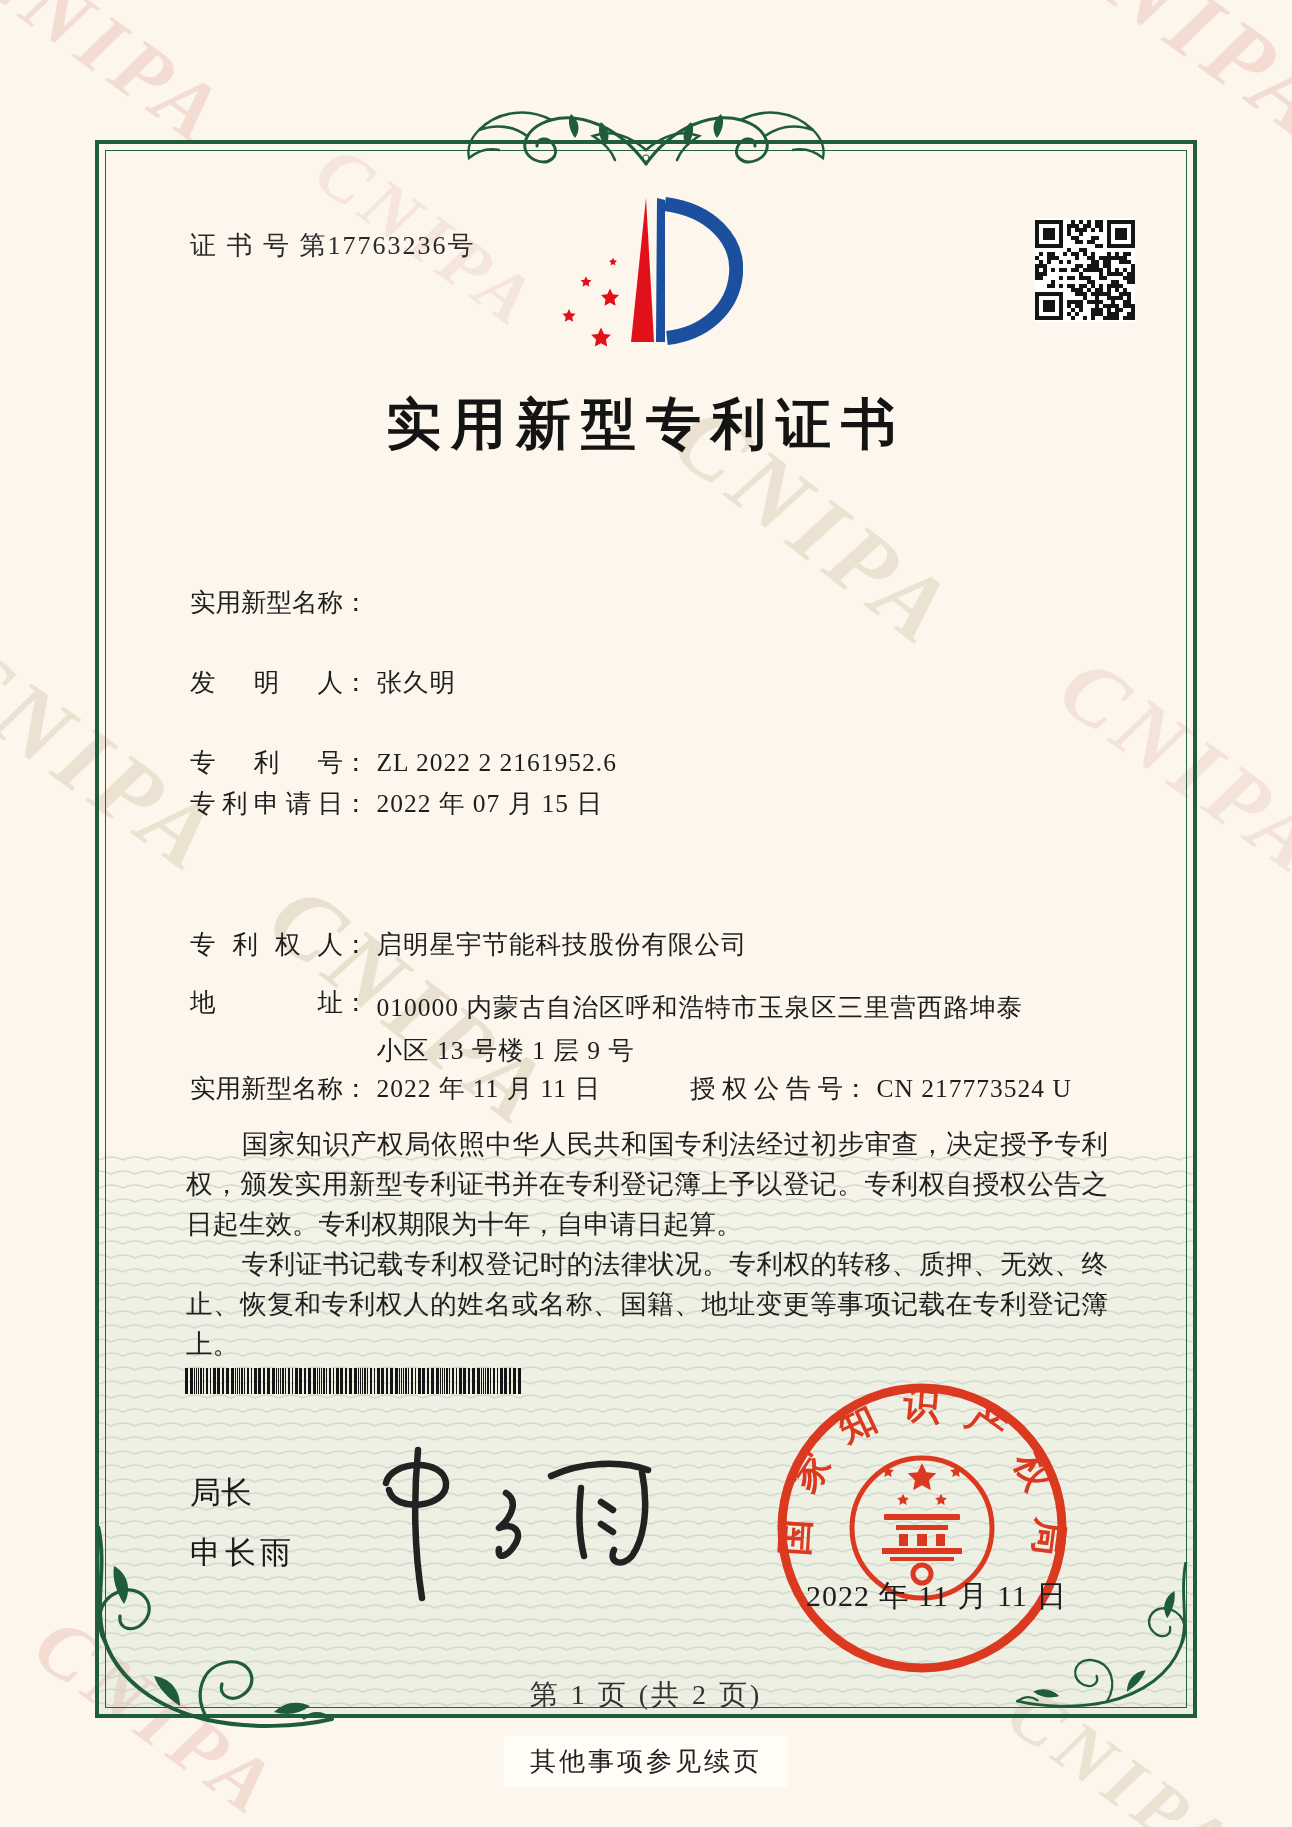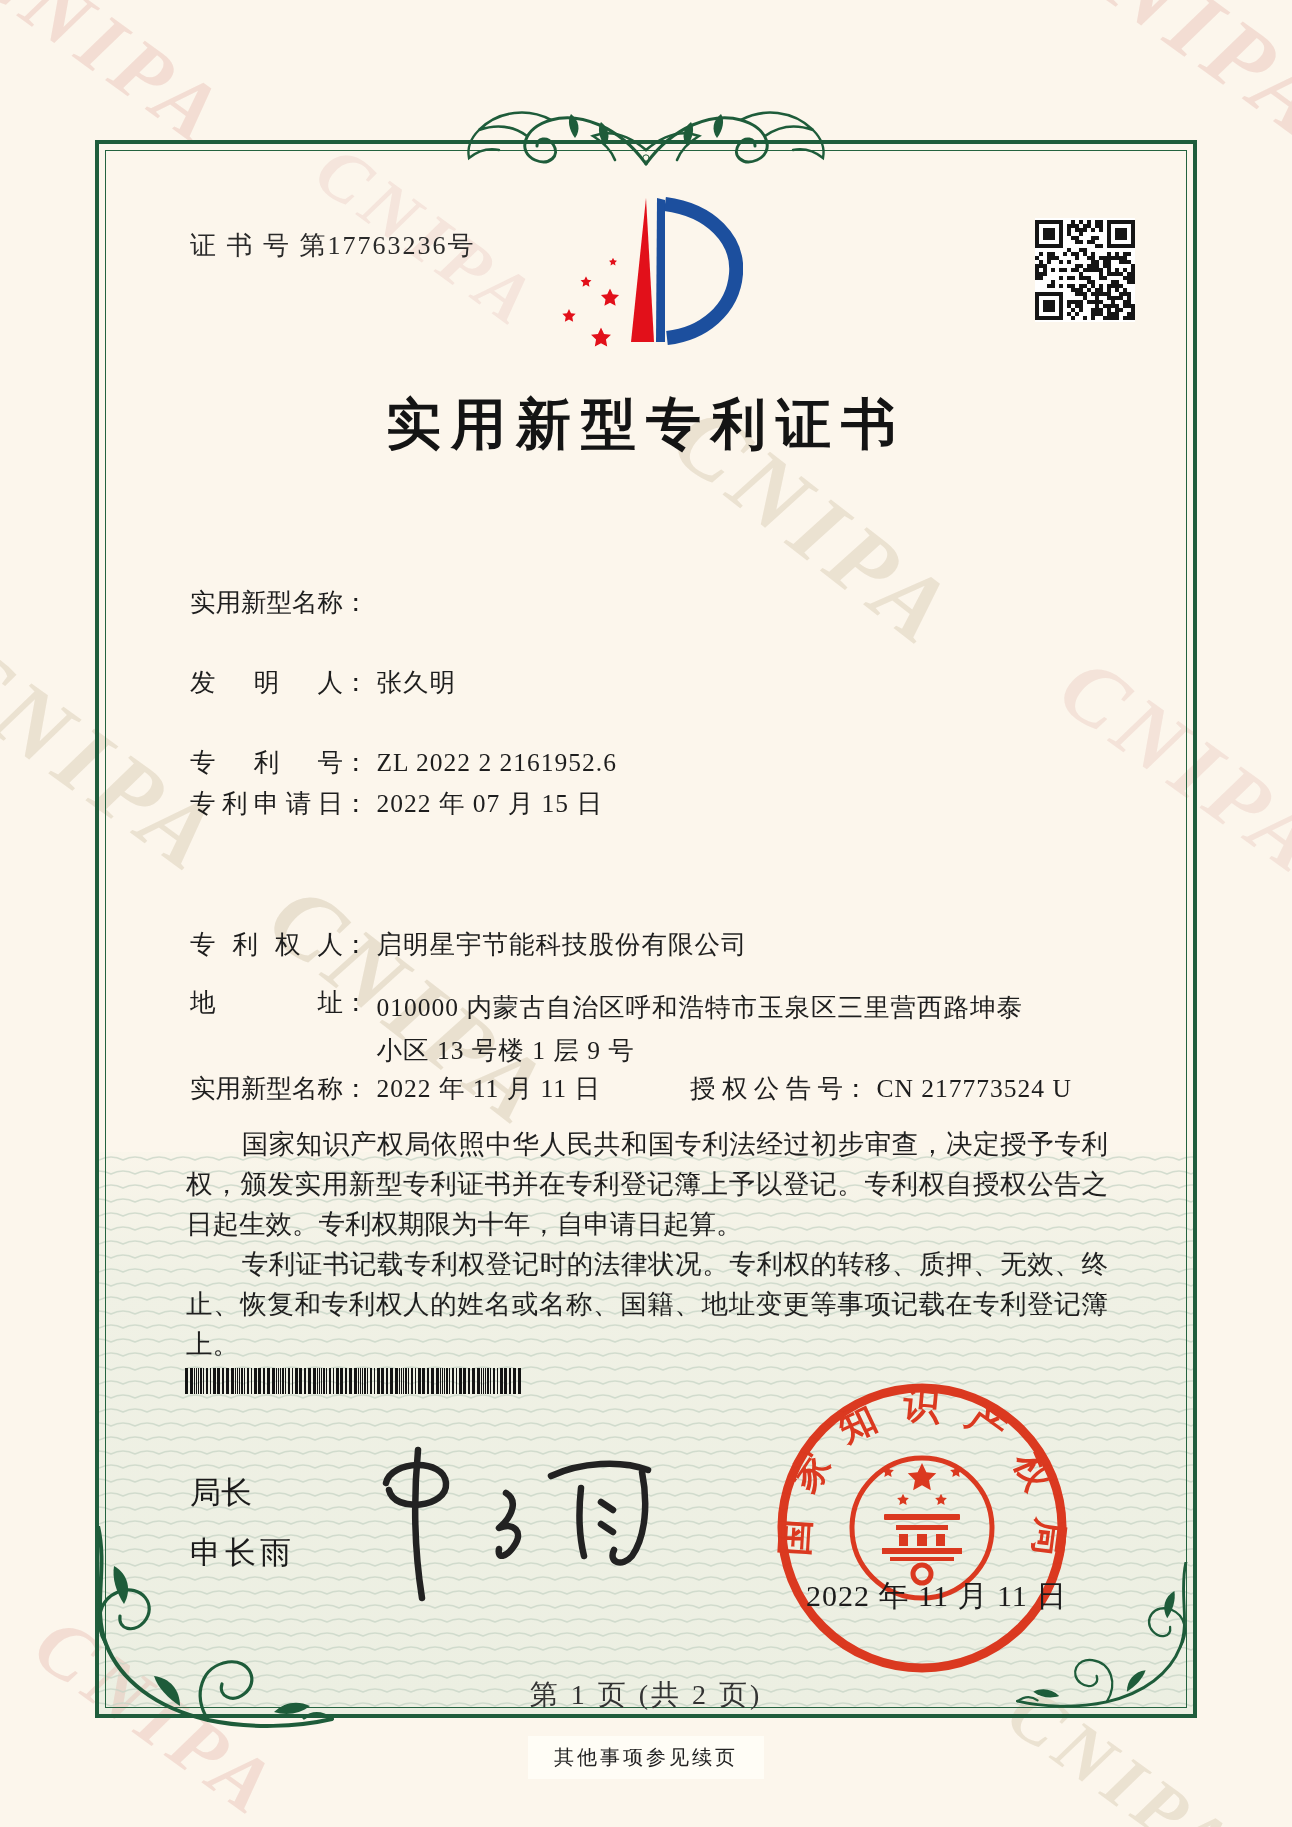--- a/index.html
+++ b/index.html
@@ -57,21 +57,21 @@
              color:#1b1b1b;z-index:4;}
   .sig-name{position:absolute;left:190px;top:1532px;font-size:31px;font-family:"Liberation Sans",sans-serif;
             color:#1b1b1b;letter-spacing:4px;z-index:4;}
   .signature{position:absolute;left:356px;top:1438px;z-index:5;}
   .signature path{stroke:#222;stroke-width:6.5;fill:none;stroke-linecap:round;stroke-linejoin:round;}
   .seal{position:absolute;left:772px;top:1378px;z-index:4;opacity:0.93;}
   .seal-date{position:absolute;left:806px;top:1576px;font-size:30px;color:#1c1c1c;letter-spacing:1px;z-index:6;}
   .page-info{position:absolute;left:0;right:0;top:1676px;text-align:center;font-size:28px;
              letter-spacing:3px;color:#333;z-index:4;}
   .note-box{position:absolute;left:50%;transform:translateX(-50%);top:1736px;background:#fffdf6;
-            padding:8px 26px;font-size:20px;letter-spacing:3px;color:#222;z-index:4;}
+            padding:8px 26px;font-size:26px;letter-spacing:3px;color:#222;z-index:4;}
 </style>
 </head>
 <body>
 
 <div class="page">
 
   <span class="wm wm-pink wm1">CNIPA</span>
   <span class="wm wm-pink wm2">CNIPA</span>
   <span class="wm wm-pink wm3">CNIPA</span>
   <span class="wm wm-tan wm4">CNIPA</span>

